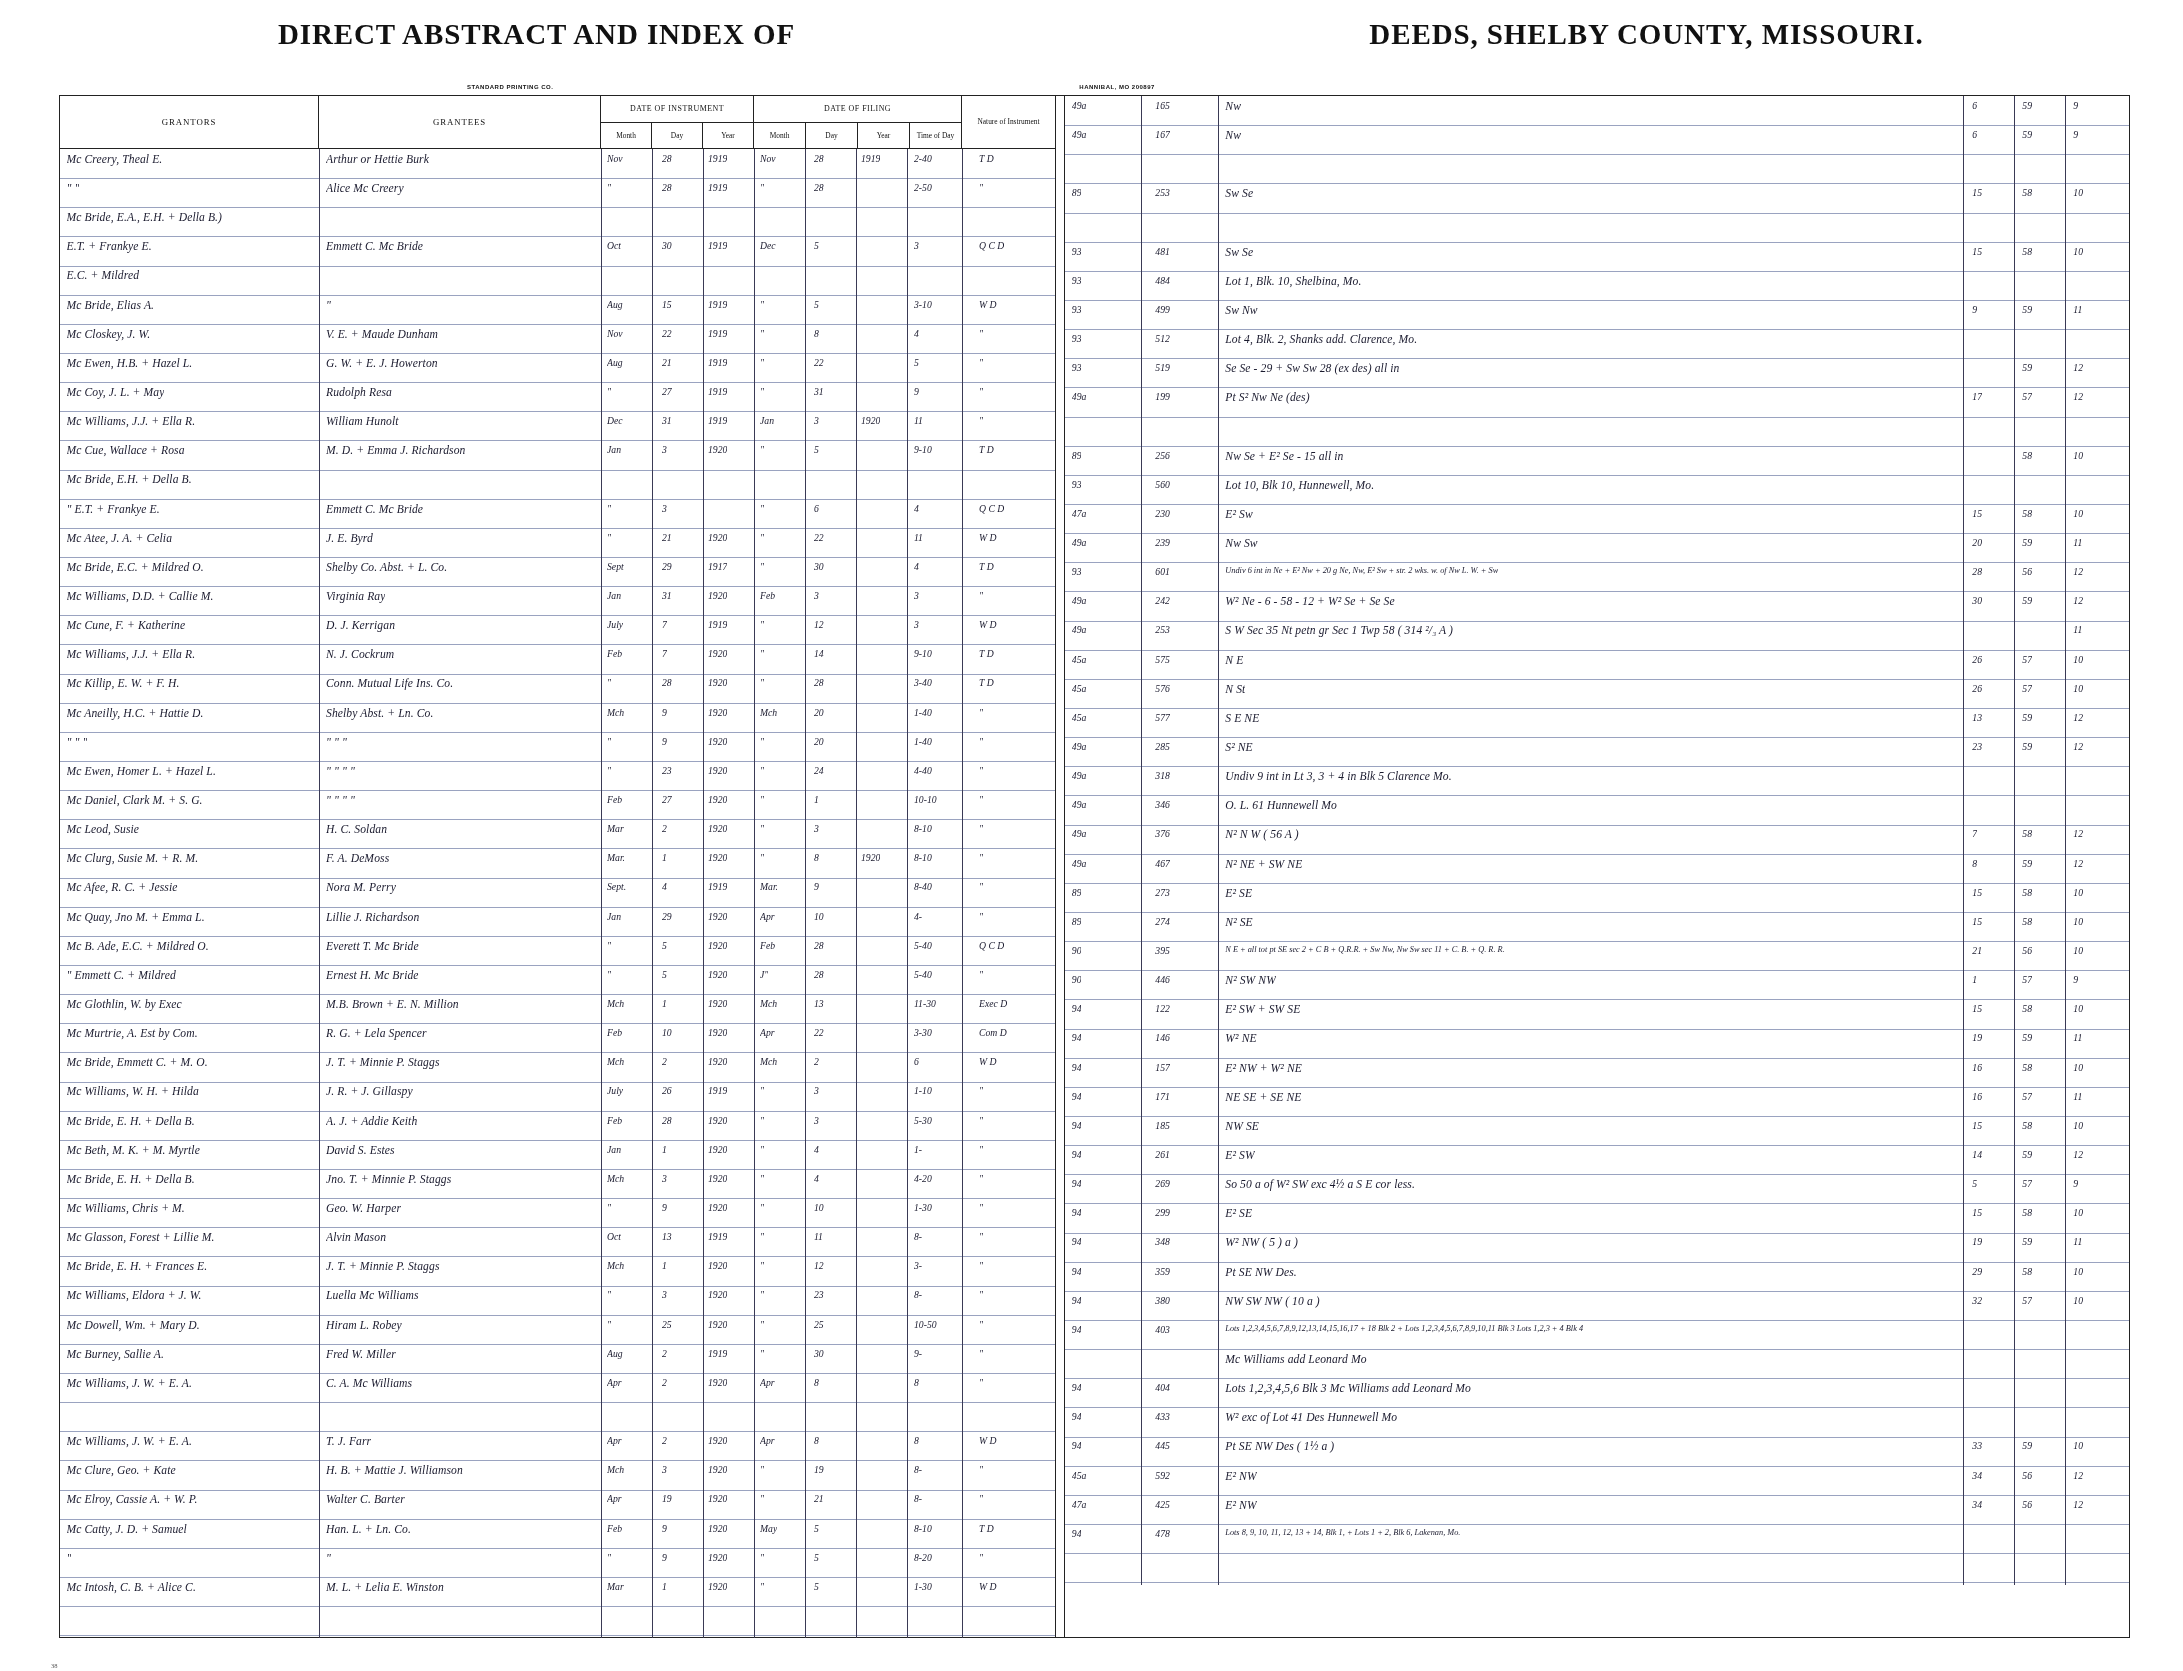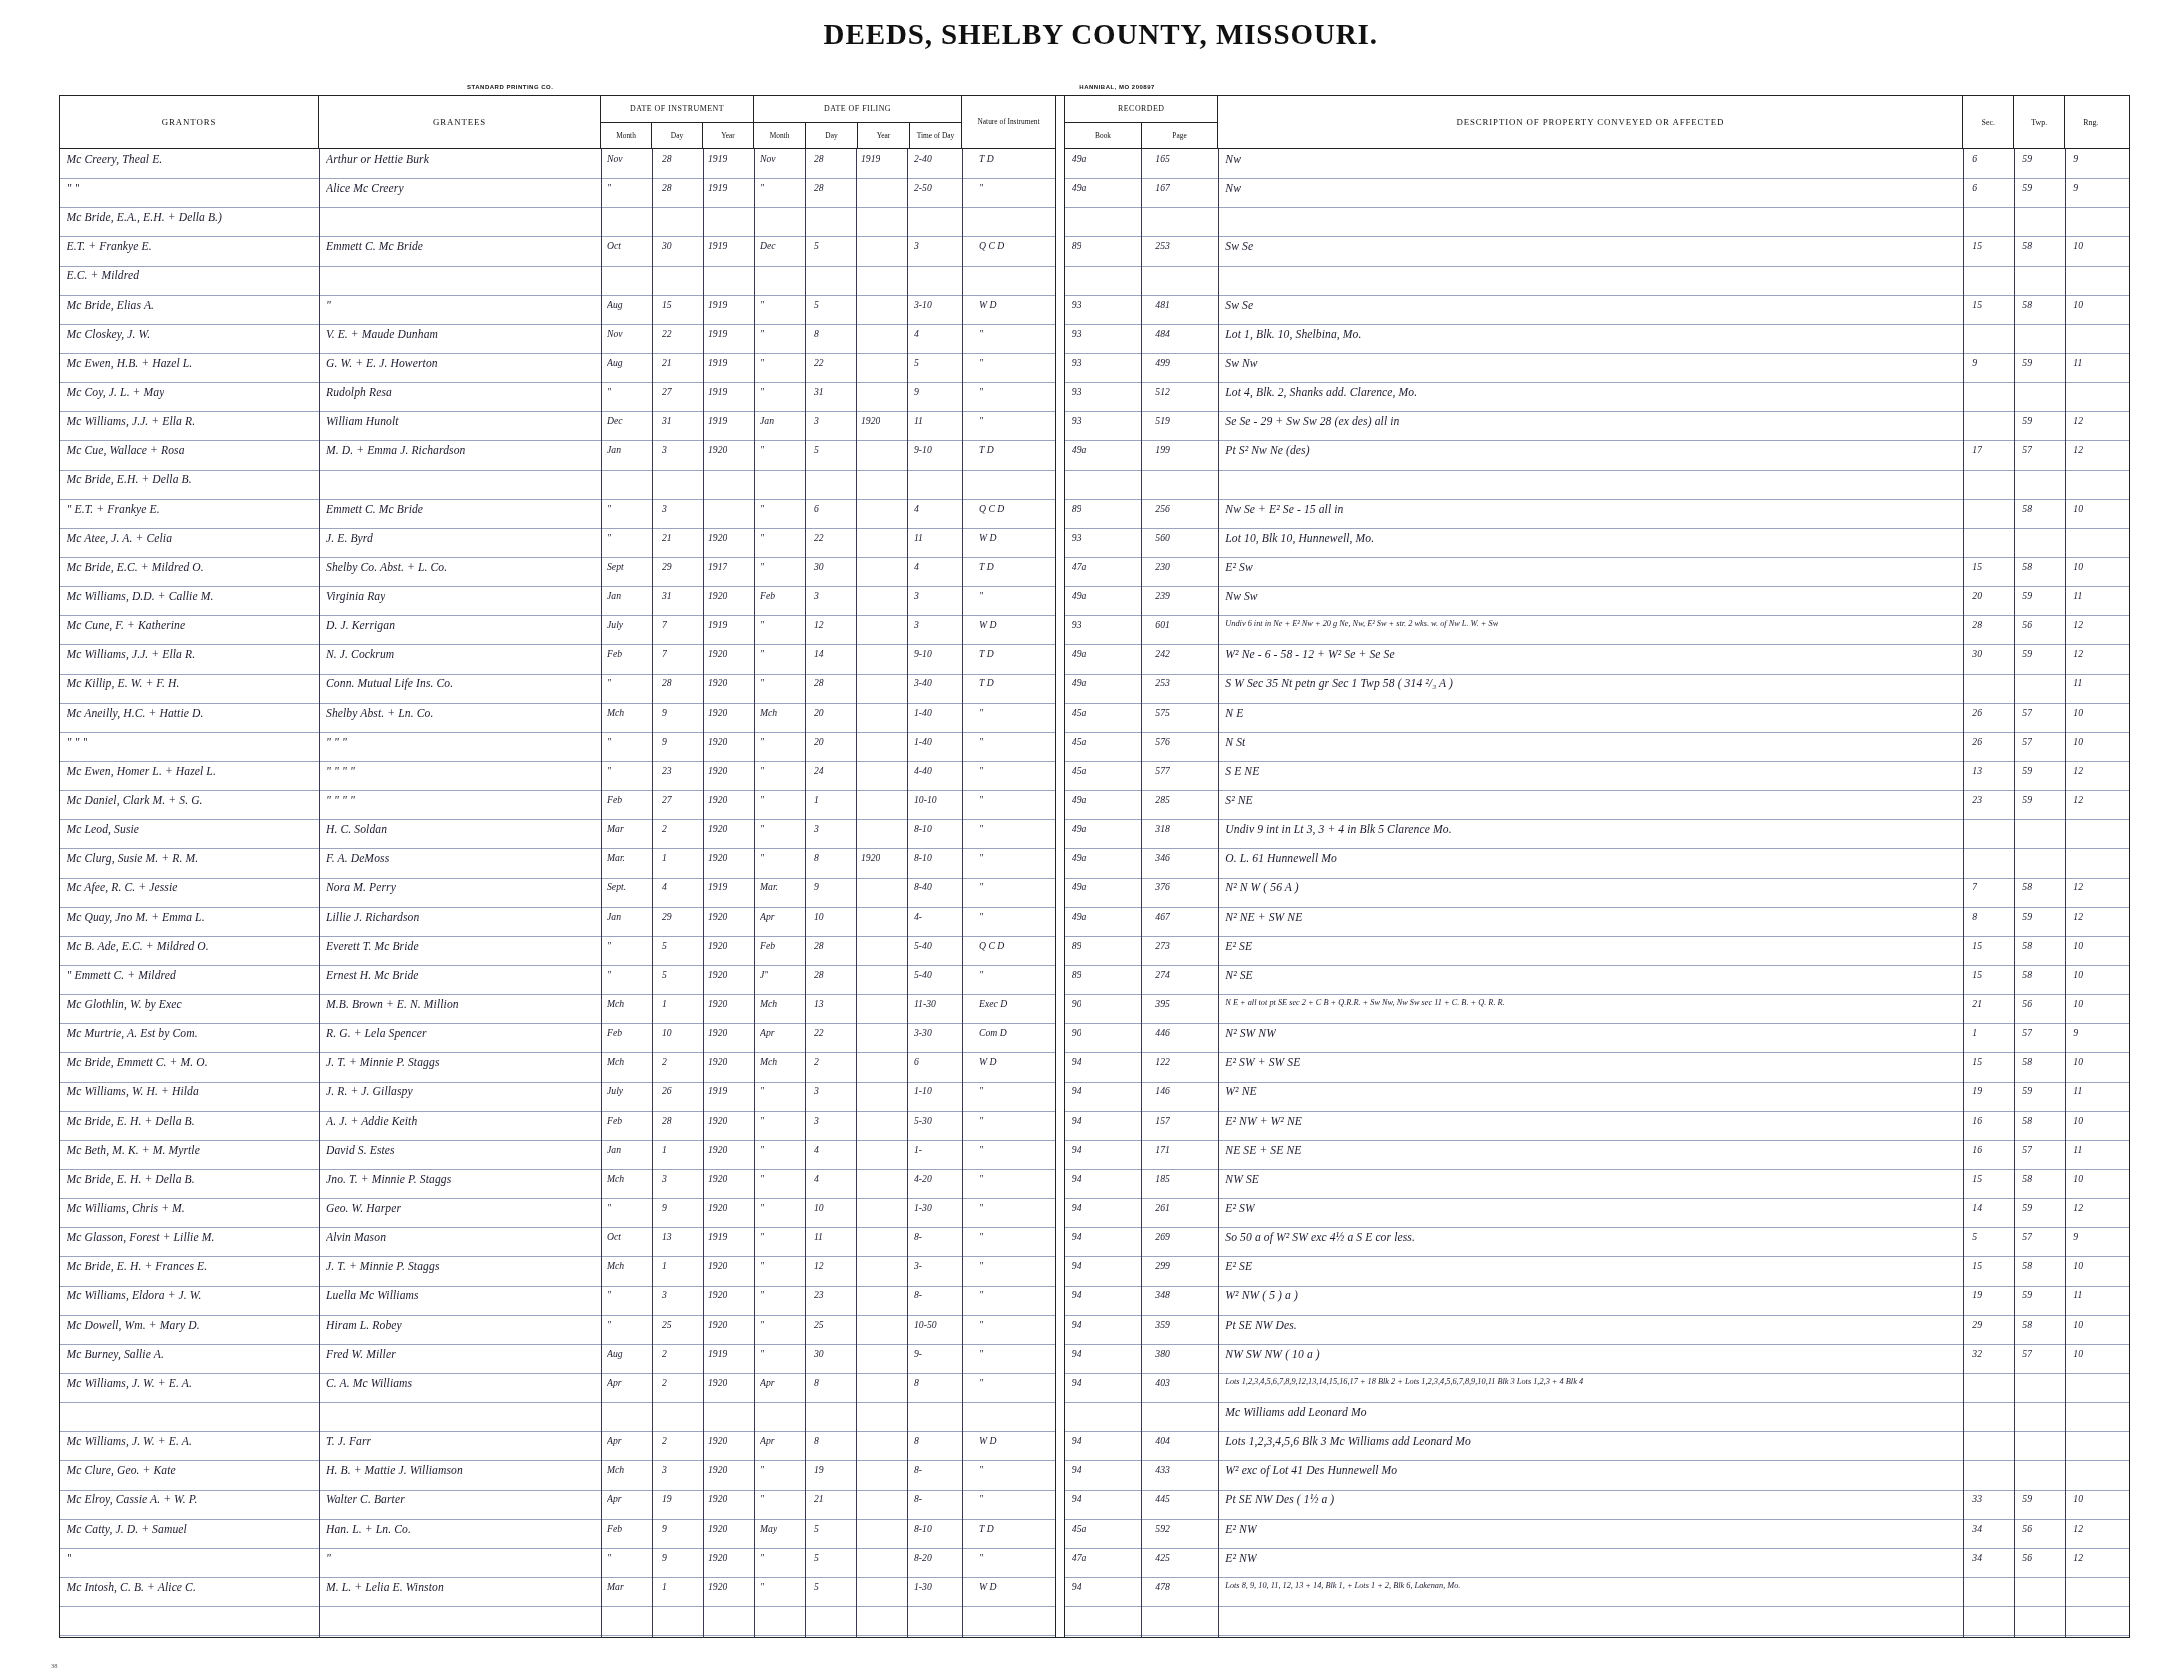--- a/index.html
+++ b/index.html
@@ -54,20 +54,21 @@
   .hand-xs{font-size:8.3px;}
 
   .footnote{position:absolute;left:51px;bottom:2.8px;font-size:6.5px;color:#555;}
 </style>
 </head>
 <body>
 
 <div class="page">
 
   <div class="title-bar">
+    <div class="title-left">DIRECT ABSTRACT AND INDEX OF</div>
     <div class="title-right">DEEDS, SHELBY COUNTY, MISSOURI.</div>
   </div>
 
   <div class="ledger">
 
     <div class="half left">
       <div class="printmark" style="left:407px;">STANDARD PRINTING CO.</div>
 
       <div class="colhead">
         <div class="cell" style="left:0;width:259px;">
@@ -583,43 +584,20 @@
           <div class="cellText hand-s" style="left: 854px; top: 1432px; max-width: 46px; overflow: hidden;">1-30</div>
           <div class="cellText hand-s" style="left: 919px; top: 1432px; max-width: 74px; overflow: hidden;">W D</div>
         </div>
     </div>
 
     <div class="gutter"></div>
 
     <div class="half right">
       <div class="printmark" style="left:14px;">HANNIBAL, MO 200897</div>
 
-      <div class="colhead">
-        <div class="cell" style="left:0;width:153px;">
-          <div class="ch-split">
-            <div class="top">RECORDED</div>
-            <div class="bot">
-              <div>Book</div>
-              <div>Page</div>
-            </div>
-          </div>
-        </div>
-        <div class="cell" style="left:153px;width:745px;">
-          <div class="ch-main">DESCRIPTION OF PROPERTY CONVEYED OR AFFECTED</div>
-        </div>
-        <div class="cell" style="left:898px;width:51px;">
-          <div class="ch-main" style="font-size:7.9px;letter-spacing:0;">Sec.</div>
-        </div>
-        <div class="cell" style="left:949px;width:51px;">
-          <div class="ch-main" style="font-size:7.9px;letter-spacing:0;">Twp.</div>
-        </div>
-        <div class="cell" style="left:1000px;width:51px;">
-          <div class="ch-main" style="font-size:7.9px;letter-spacing:0;">Rng.</div>
-        </div>
-      </div>
 
       <div class="body" id="right-body">
           <div class="hline" style="top: 29px;"></div>
           <div class="hline" style="top: 58px;"></div>
           <div class="hline" style="top: 87px;"></div>
           <div class="hline" style="top: 117px;"></div>
           <div class="hline" style="top: 146px;"></div>
           <div class="hline" style="top: 175px;"></div>
           <div class="hline" style="top: 204px;"></div>
           <div class="hline" style="top: 233px;"></div>

